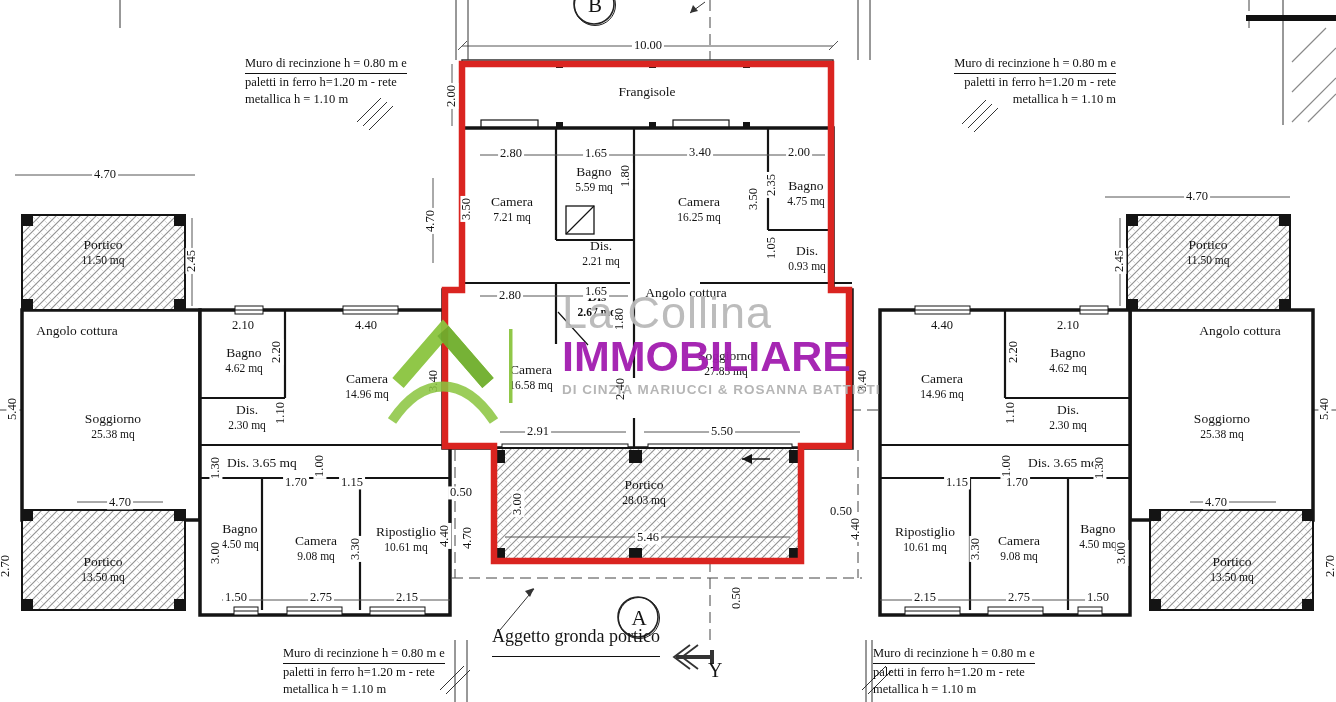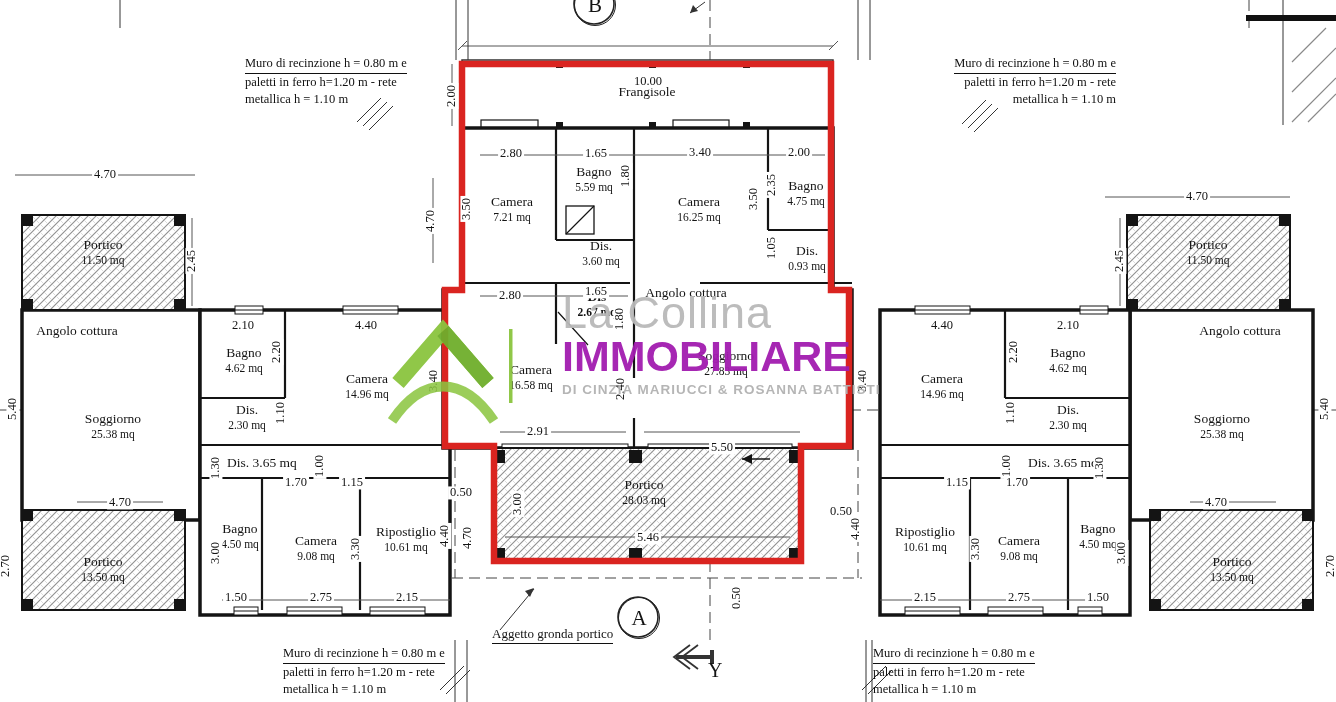--- a/index.html
+++ b/index.html
@@ -11,21 +11,21 @@
   .room .rname{font-size:13.5px;line-height:1.08;}
   .room .rarea{font-size:11.5px;line-height:1.25;}
   .dim{font-size:12.5px;background:#fff;padding:0 2px;line-height:1.05;}
   .dim.rot{transform:translate(-50%,-50%) rotate(-90deg);}
   .note{position:absolute;z-index:2;font-size:12.5px;line-height:1.34;color:#101010;}
   .note .nl1{display:inline-block;border-bottom:1.2px solid #101010;padding-bottom:1px;}
   .note.ralign{text-align:right;}
   .marker-circle{position:absolute;width:40px;height:40px;border:1.6px solid #222;border-radius:50%;
       display:flex;align-items:center;justify-content:center;font-size:21px;z-index:2;background:transparent;}
   .ylabel{position:absolute;font-size:20px;z-index:2;}
-  .callout{position:absolute;font-size:13px;border-bottom:1.1px solid #101010;padding-bottom:1px;z-index:2;}
+  .callout{position:absolute;font-size:18px;border-bottom:1.1px solid #101010;padding-bottom:9px;z-index:2;}
   .wm{position:absolute;left:388px;top:291px;display:flex;align-items:flex-start;z-index:3;
       pointer-events:none;opacity:.95;font-family:"Liberation Sans",sans-serif;}
   .wm-text{margin-left:44px;}
   .wm-l1{font-size:45px;color:#b9b9b9;letter-spacing:1px;line-height:.98;font-weight:400;}
   .wm-l2{font-size:43px;font-weight:800;color:#a21caf;letter-spacing:0;line-height:1.0;}
   .wm-l3{font-size:13.5px;font-weight:600;color:#b2b2b2;letter-spacing:1px;margin-top:4px;}
 </style>
 </head>
 <body>
 
@@ -234,21 +234,21 @@
       <div class="lbl room" style="left: 699px; top: 209px;">
         <div class="rname">Camera</div>
         <div class="rarea">16.25 mq</div>
       </div>
       <div class="lbl room" style="left: 806px; top: 193px;">
         <div class="rname">Bagno</div>
         <div class="rarea">4.75 mq</div>
       </div>
       <div class="lbl room" style="left: 601px; top: 253px;">
         <div class="rname">Dis.</div>
-        <div class="rarea">3.60 mq</div>
+        <div class="rarea">2.21 mq</div>
       </div>
       <div class="lbl room" style="left: 807px; top: 258px;">
         <div class="rname">Dis.</div>
         <div class="rarea">0.93 mq</div>
       </div>
       <div class="lbl room" style="left: 686px; top: 293px;">
         <div class="rname">Angolo cottura</div>
       </div>
       <div class="lbl room" style="left: 597px; top: 304px; font-weight: bold;">
         <div class="rname">Dis</div>
@@ -321,38 +321,38 @@
       <div class="lbl dim rot" style="left: 320px; top: 466px;">1.00</div>
       <div class="lbl dim" style="left: 296px; top: 483px;">1.70</div>
       <div class="lbl dim" style="left: 352px; top: 483px;">1.15</div>
       <div class="lbl dim rot" style="left: 216px; top: 553px;">3.00</div>
       <div class="lbl dim rot" style="left: 356px; top: 549px;">3.30</div>
       <div class="lbl dim rot" style="left: 445px; top: 536px;">4.40</div>
       <div class="lbl dim" style="left: 236px; top: 598px;">1.50</div>
       <div class="lbl dim" style="left: 321px; top: 598px;">2.75</div>
       <div class="lbl dim" style="left: 407px; top: 598px;">2.15</div>
       <div class="lbl dim" style="left: 120px; top: 503px;">4.70</div>
-      <div class="lbl dim" style="left: 648px; top: 46px; margin-top: 36px;">10.00</div>
+      <div class="lbl dim" style="left: 648px; top: 46px;">10.00</div>
       <div class="lbl dim rot" style="left: 452px; top: 96px;">2.00</div>
       <div class="lbl dim rot" style="left: 431px; top: 221px;">4.70</div>
       <div class="lbl dim" style="left: 511px; top: 154px;">2.80</div>
       <div class="lbl dim" style="left: 596px; top: 154px;">1.65</div>
       <div class="lbl dim" style="left: 700px; top: 153px;">3.40</div>
       <div class="lbl dim" style="left: 799px; top: 153px;">2.00</div>
       <div class="lbl dim rot" style="left: 467px; top: 209px;">3.50</div>
       <div class="lbl dim rot" style="left: 626px; top: 176px;">1.80</div>
       <div class="lbl dim rot" style="left: 754px; top: 199px;">3.50</div>
       <div class="lbl dim rot" style="left: 772px; top: 185px;">2.35</div>
       <div class="lbl dim rot" style="left: 772px; top: 248px;">1.05</div>
       <div class="lbl dim" style="left: 510px; top: 296px;">2.80</div>
       <div class="lbl dim" style="left: 596px; top: 292px;">1.65</div>
       <div class="lbl dim rot" style="left: 620px; top: 319px;">1.80</div>
       <div class="lbl dim rot" style="left: 621px; top: 389px;">2.40</div>
       <div class="lbl dim" style="left: 538px; top: 432px;">2.91</div>
-      <div class="lbl dim" style="left: 722px; top: 448px; text-align: center;">5.50</div>
+      <div class="lbl dim" style="left: 722px; top: 432px; text-align: center;">5.50</div>
       <div class="lbl dim" style="left: 461px; top: 493px;">0.50</div>
       <div class="lbl dim rot" style="left: 468px; top: 538px;">4.70</div>
       <div class="lbl dim rot" style="left: 518px; top: 504px;">3.00</div>
       <div class="lbl dim" style="left: 648px; top: 538px;">5.46</div>
       <div class="lbl dim" style="left: 841px; top: 512px;">0.50</div>
       <div class="lbl dim rot" style="left: 856px; top: 529px;">4.40</div>
       <div class="lbl dim rot" style="left: 737px; top: 598px;">0.50</div>
       <div class="lbl dim" style="left: 1197px; top: 197px;">4.70</div>
       <div class="lbl dim rot" style="left: 1120px; top: 261px;">2.45</div>
       <div class="lbl dim rot" style="left: 1325px; top: 409px;">5.40</div>

